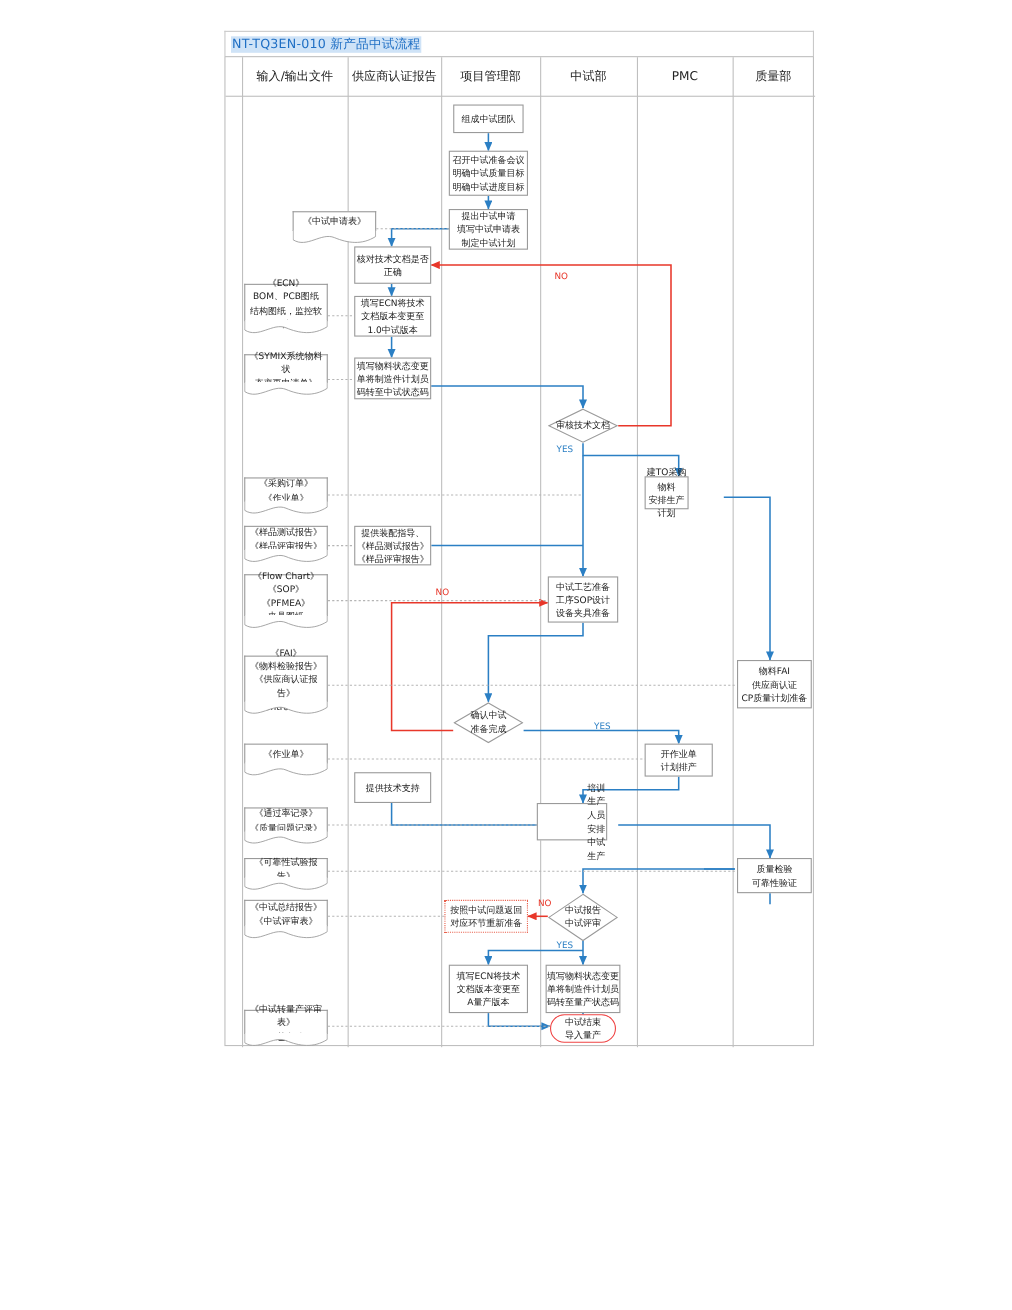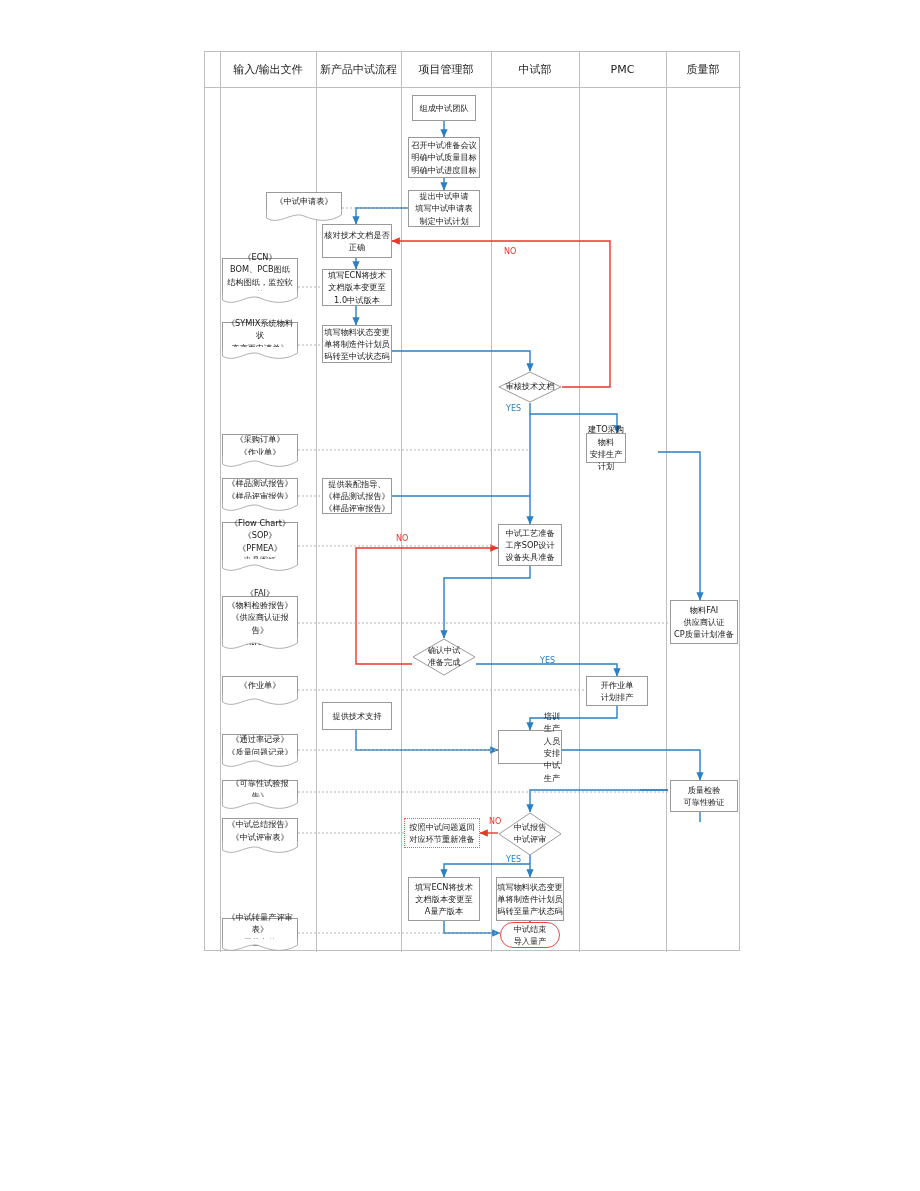--- a/index.html
+++ b/index.html
@@ -79,33 +79,36 @@
   .wlabel{
     position:absolute;font-size:8px;color:#2b7fc4;white-space:nowrap;
   }
   .wlabel.no{color:#e8372a;}
 </style>
 </head>
 <body>
 
 <div id="canvas">
 
+  <div id="title-bar">
+    <div id="title-text">NT-TQ3EN-010 新产品中试流程</div>
+  </div>
 
   <div id="lane-table">
     <div id="header-rule"></div>
 
     <div class="lane-div" style="left:15px;"></div>
     <div class="lane-div" style="left:111px;"></div>
     <div class="lane-div" style="left:196px;"></div>
     <div class="lane-div" style="left:286px;"></div>
     <div class="lane-div" style="left:374px;"></div>
     <div class="lane-div" style="left:461px;"></div>
 
     <div class="lane-head" style="left:15px;width:96px;">输入/输出文件</div>
-    <div class="lane-head" style="left:111px;width:85px;">新产品中试流程</div>
+    <div class="lane-head" style="left:111px;width:85px;">供应商认证报告</div>
     <div class="lane-head" style="left:196px;width:90px;">项目管理部</div>
     <div class="lane-head" style="left:286px;width:88px;">中试部</div>
     <div class="lane-head" style="left:374px;width:87px;">PMC</div>
     <div class="lane-head" style="left:461px;width:74px;">质量部</div>
   </div>
 
   <svg id="wires">
     <defs>
       <marker id="ab" markerWidth="7" markerHeight="7" refX="5.6" refY="2.6" orient="auto">
         <path d="M0,0 L6,2.6 L0,5.2 z" fill="#2b7fc4"></path>
@@ -259,21 +262,21 @@
 
   <div class="node proc" style="left:670px;top:600px;width:68px;height:44px;">物料FAI
 供应商认证
 CP质量计划准备</div>
 
   <div class="node proc" style="left:586px;top:676px;width:62px;height:30px;">开作业单
 计划排产</div>
 
   <div class="node proc" style="left:322px;top:702px;width:70px;height:28px;">提供技术支持</div>
 
-  <div class="node proc" style="left:498px;top:730px;width:64px;height:34px;padding-left:44px;">培训生产人员
+  <div class="node proc" style="left:488px;top:730px;width:64px;height:34px;padding-left:44px;">培训生产人员
 安排中试生产</div>
 
   <div class="node proc" style="left:670px;top:780px;width:68px;height:32px;">质量检验
 可靠性验证</div>
 
   <div class="node proc-red" style="left:404px;top:818px;width:76px;height:30px;">按照中试问题返回
 对应环节重新准备</div>
 
   <div class="node proc" style="left:408px;top:877px;width:72px;height:44px;">填写ECN将技术
 文档版本变更至

